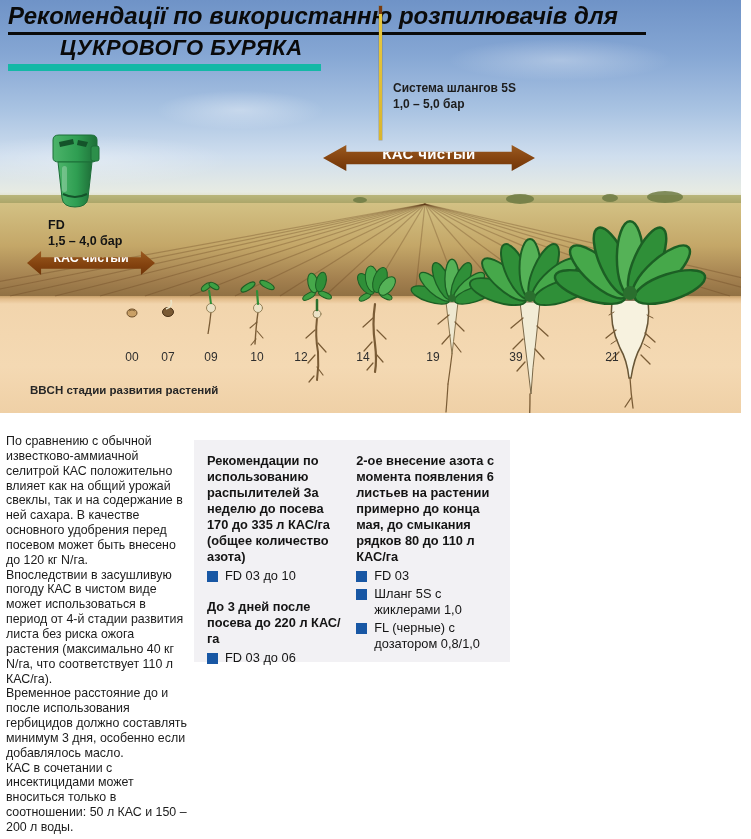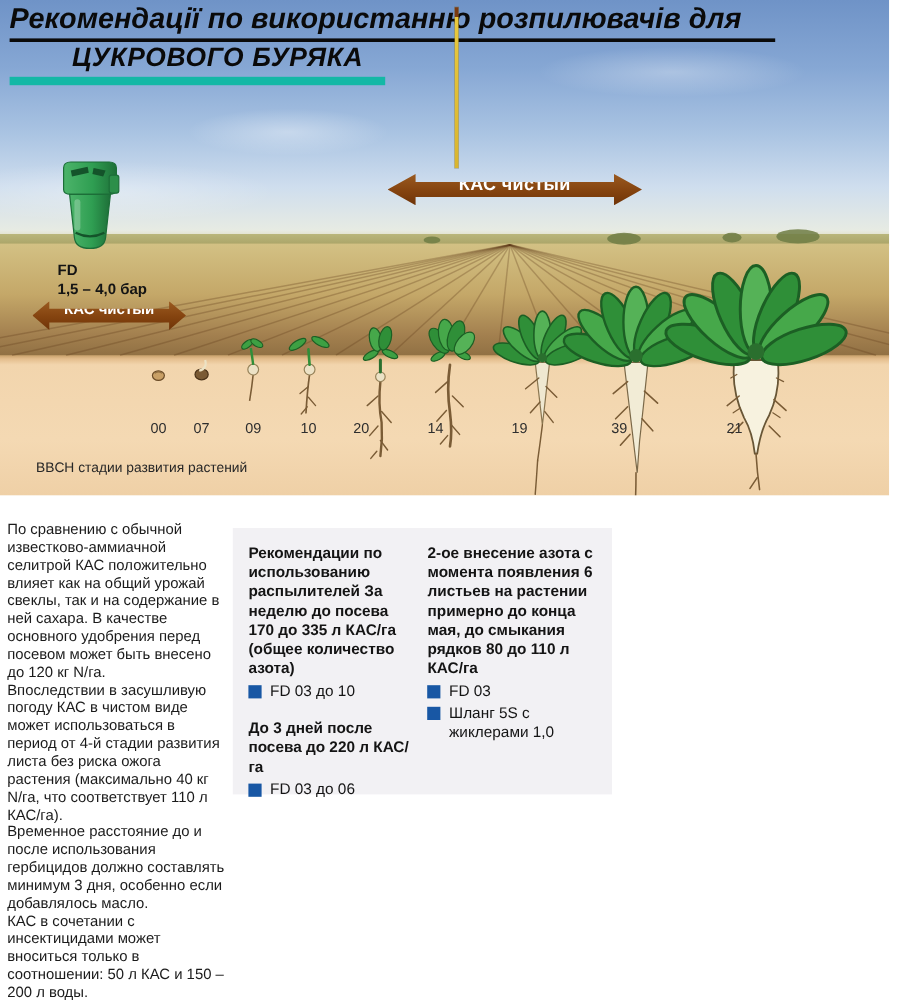--- a/index.html
+++ b/index.html
@@ -43,21 +43,21 @@
     background:linear-gradient(180deg,#9a5a20 0,#84430f 55%,#6f3408 100%);
     clip-path:polygon(0 50%,11% 0,11% 26%,89% 26%,89% 0,100% 50%,89% 100%,89% 74%,11% 74%,11% 100%);
     color:#fff;font-weight:bold;}
   .arrow-top{position:absolute;left:323px;top:145px;width:212px;height:26px;font-size:15px;letter-spacing:.3px;}
   .arrow-left{position:absolute;left:27px;top:251px;width:128px;height:24px;font-size:12.5px;}
 
   .nozzle{position:absolute;left:47px;top:132px;width:56px;height:84px;}
   .nozzle-label{position:absolute;left:48px;top:218px;font-size:12.5px;font-weight:bold;color:#141414;line-height:1.25;}
 
   .stage-num{position:absolute;top:350px;width:30px;text-align:center;font-size:12px;color:#2e2e2e;}
-  .bbch-caption{position:absolute;left:30px;top:384px;font-size:11.5px;font-weight:normal;color:#272727;}
+  .bbch-caption{position:absolute;left:30px;top:384px;font-size:11.5px;font-weight:bold;color:#272727;}
 
   
   .left-col{position:absolute;left:6px;top:434px;width:182px;font-size:12.4px;line-height:14.85px;color:#1b1b1b;}
   .left-col p{margin:0;}
 
   .gray-box{position:absolute;left:194px;top:440px;width:316px;height:222px;background:var(--box-gray);
     display:flex;padding:13px 10px 12px 13px;gap:12px;}
   .rec-col{font-size:12.8px;line-height:16px;color:#141414;}
   .rec-col.mid{width:168px;}
   .rec-col.right{width:176px;}
@@ -205,20 +205,24 @@
         <use href="#rosette" transform="translate(630 300) scale(1.75)"></use>
       </g>
     </svg>
 
     <div class="main-title">
       <span class="t1">Рекомендації по використанню розпилювачів для</span><br>
       <span class="t2">ЦУКРОВОГО БУРЯКА</span>
     </div>
 
     <div class="hose-line"></div>
+    <div class="hose-label">
+      <div>Система шлангов 5S</div>
+      <div>1,0 – 5,0 бар</div>
+    </div>
 
     <div class="kas-arrow arrow-top">
       <span>КАС чистый</span>
     </div>
 
     <svg class="nozzle" viewBox="0 0 56 84" aria-hidden="true">
       <path d="M6 8 Q6 3 12 3 L44 3 Q50 3 50 8 L50 26 Q50 30 44 30 L12 30 Q6 30 6 26 Z" fill="url(#gGreen)" stroke="#1c6e38"></path>
       <path d="M12 10 l14 -3 l1 5 l-14 3 z" fill="#14532a"></path>
       <path d="M31 8 l10 2 l-2 5 l-9 -2 z" fill="#14532a"></path>
       <rect x="44" y="14" width="8" height="15" rx="2" fill="#2c8f4a" stroke="#1c6e38"></rect>
@@ -232,21 +236,21 @@
     </div>
 
     <div class="kas-arrow arrow-left">
       <span>КАС чистый</span>
     </div>
 
     <span class="stage-num" style="left:117px">00</span>
     <span class="stage-num" style="left:153px">07</span>
     <span class="stage-num" style="left:196px">09</span>
     <span class="stage-num" style="left:242px">10</span>
-    <span class="stage-num" style="left:286px">20</span>
+    <span class="stage-num" style="left:286px">12</span>
     <span class="stage-num" style="left:348px">14</span>
     <span class="stage-num" style="left:418px">19</span>
     <span class="stage-num" style="left:501px">39</span>
     <span class="stage-num" style="left:597px">21</span>
 
     <div class="bbch-caption">BBCH стадии развития растений</div>
   </div>
 
   <div class="left-col">
     <p>По сравнению с обычной известково-аммиачной селитрой КАС положительно влияет как на общий урожай свеклы, так и на содержание в ней сахара. В качестве основного удобрения перед посевом может быть внесено до 120 кг N/га.</p>
@@ -276,17 +280,21 @@
       <div class="rec-block">
         <p class="rec-heading">2-ое внесение азота с момента появления 6 листьев на растении примерно до конца мая, до смыкания рядков 80 до 110 л КАС/га</p>
         <div class="bullet">
           <span class="sq"></span>
           <span class="bt">FD 03</span>
         </div>
         <div class="bullet">
           <span class="sq"></span>
           <span class="bt">Шланг 5S с жиклерами 1,0</span>
         </div>
+        <div class="bullet">
+          <span class="sq"></span>
+          <span class="bt">FL (черные) с дозатором 0,8/1,0</span>
+        </div>
       </div>
     </div>
   </div>
 
 </div>
 
 </body></html>

